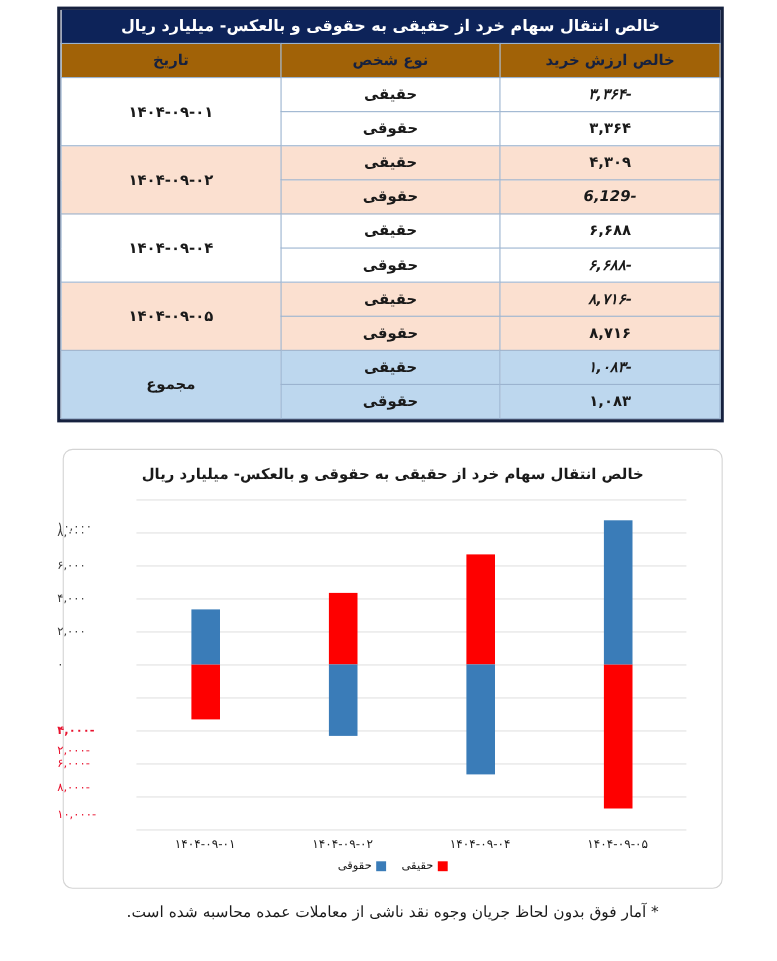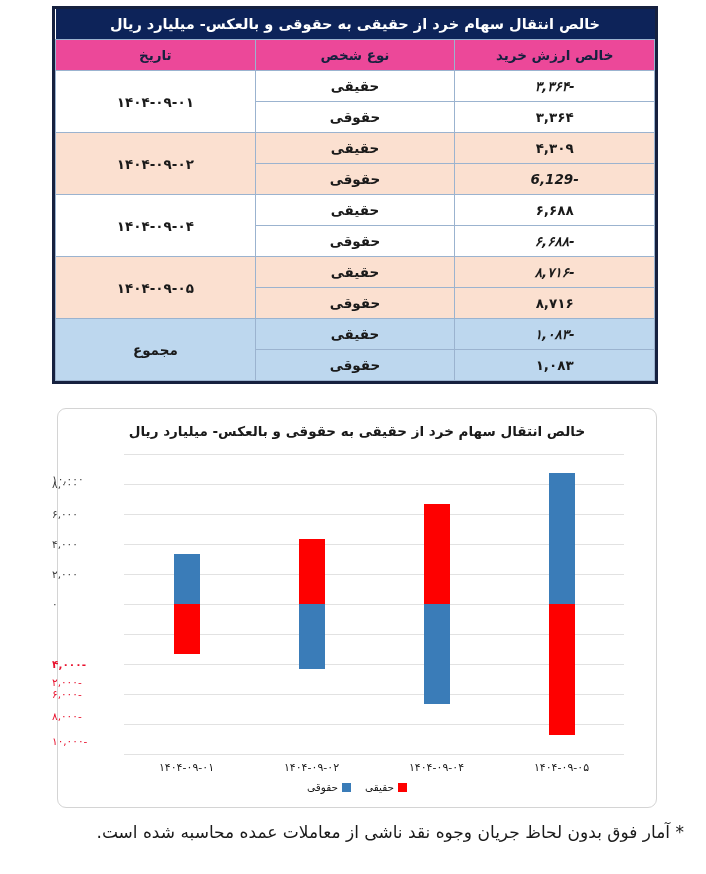--- a/index.html
+++ b/index.html
@@ -40,21 +40,21 @@
     background: #0d2359;
     color: #ffffff;
     font-size: 14.5px;
     font-weight: bold;
     height: 30px;
     line-height: 30px;
     letter-spacing: 0;
     border: none !important;
   }
   .col-head {
-    background: #ec4899;
+    background: #a16207;
     color: #16213f;
     font-size: 13.5px;
     font-weight: bold;
     height: 30px;
   }
   .c-date  { width: 202px; }
   .c-type  { width: 175px; }
   .c-value { width: 226px; }
 
   tr.data-row td {
@@ -181,22 +181,22 @@
   }
 
   .footnote {
     position: absolute;
     top: 822px;
     left: 0;
     width: 100%;
     padding-left: 30px;
     padding-right: 22px;
     box-sizing: border-box;
-    text-align: right;
-    font-size: 17px;
+    text-align: center;
+    font-size: 14px;
     color: #1a1a1a;
     direction: rtl;
   }
 </style>
 </head>
 <body>
 
 <div class="table-wrap">
   <table class="report">
     <tbody>

